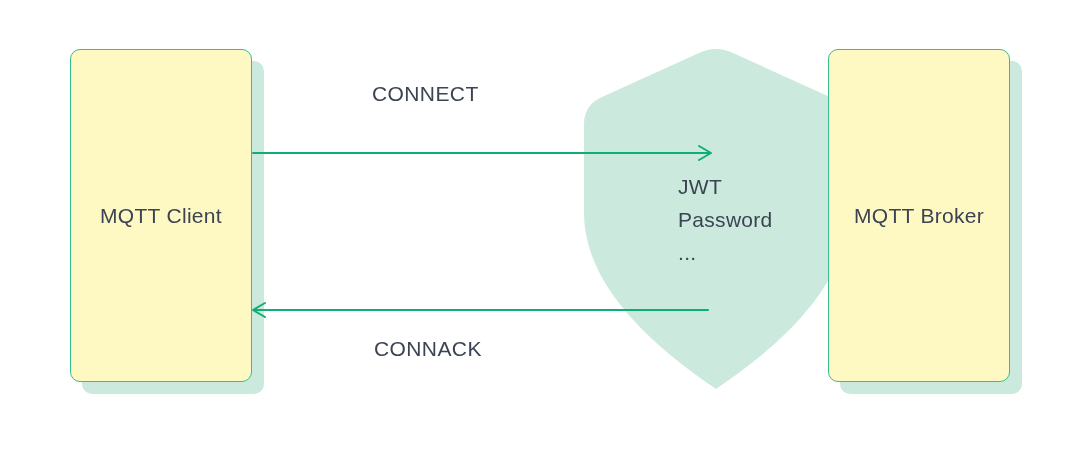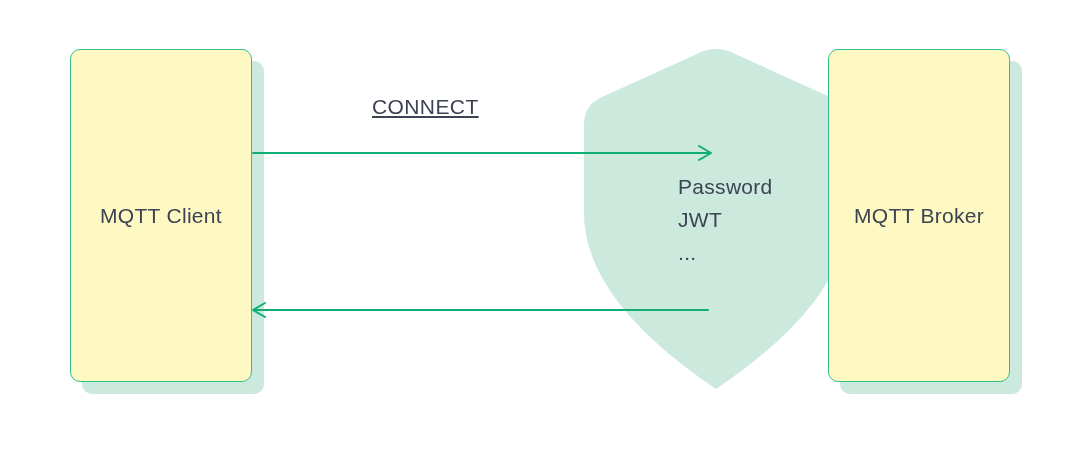--- a/index.html
+++ b/index.html
@@ -61,21 +61,21 @@
     height: 451px;
   }
   
   .msg-label {
     position: absolute;
     font-size: 21px;
     color: #3c4353;
     letter-spacing: 0.4px;
     white-space: nowrap;
   }
-  .connect-label { left: 372px; top: 95px; text-decoration: underline; }
+  .connect-label { left: 372px; top: 82px; }
   .connack-label { left: 374px; top: 337px; }
   
   .shield-text {
     position: absolute;
     left: 678px;
     top: 170px;
     font-size: 21px;
     line-height: 33px;
     color: #3c4353;
     letter-spacing: 0.3px;
@@ -114,20 +114,21 @@
       <line x1="253" y1="153" x2="710" y2="153"></line>
       <polyline points="699,146 711,153 699,160"></polyline>
     </g>
     <g stroke="#10ae73" stroke-width="2" fill="none" stroke-linecap="round" stroke-linejoin="round">
       <line x1="708" y1="310" x2="254" y2="310"></line>
       <polyline points="265,303 253,310 265,317"></polyline>
     </g>
   </svg>
 
   <div class="msg-label connect-label">CONNECT</div>
+  <div class="msg-label connack-label">CONNACK</div>
 
   <div class="shield-text">
+    <div>JWT</div>
     <div>Password</div>
-    <div>JWT</div>
     <div>...</div>
   </div>
 
 </div>
 
 </body></html>

